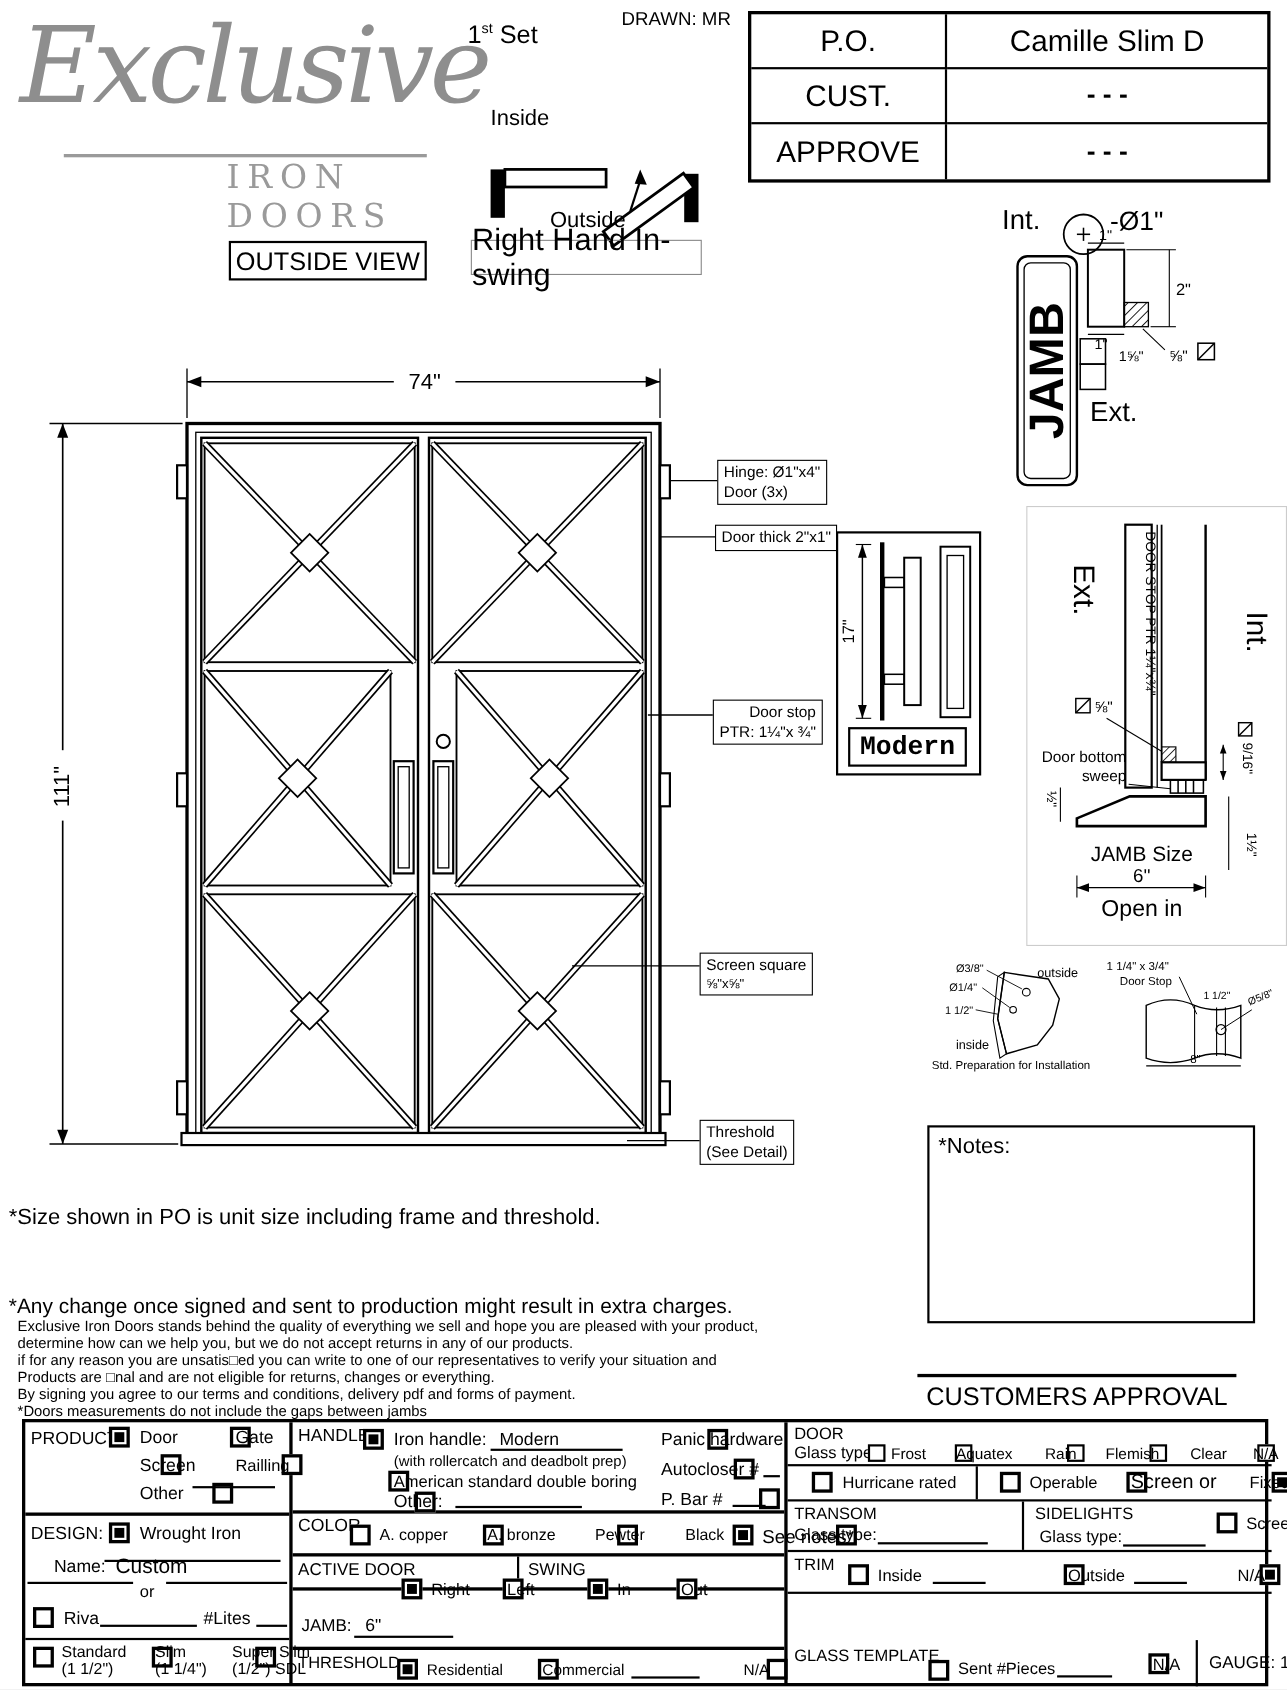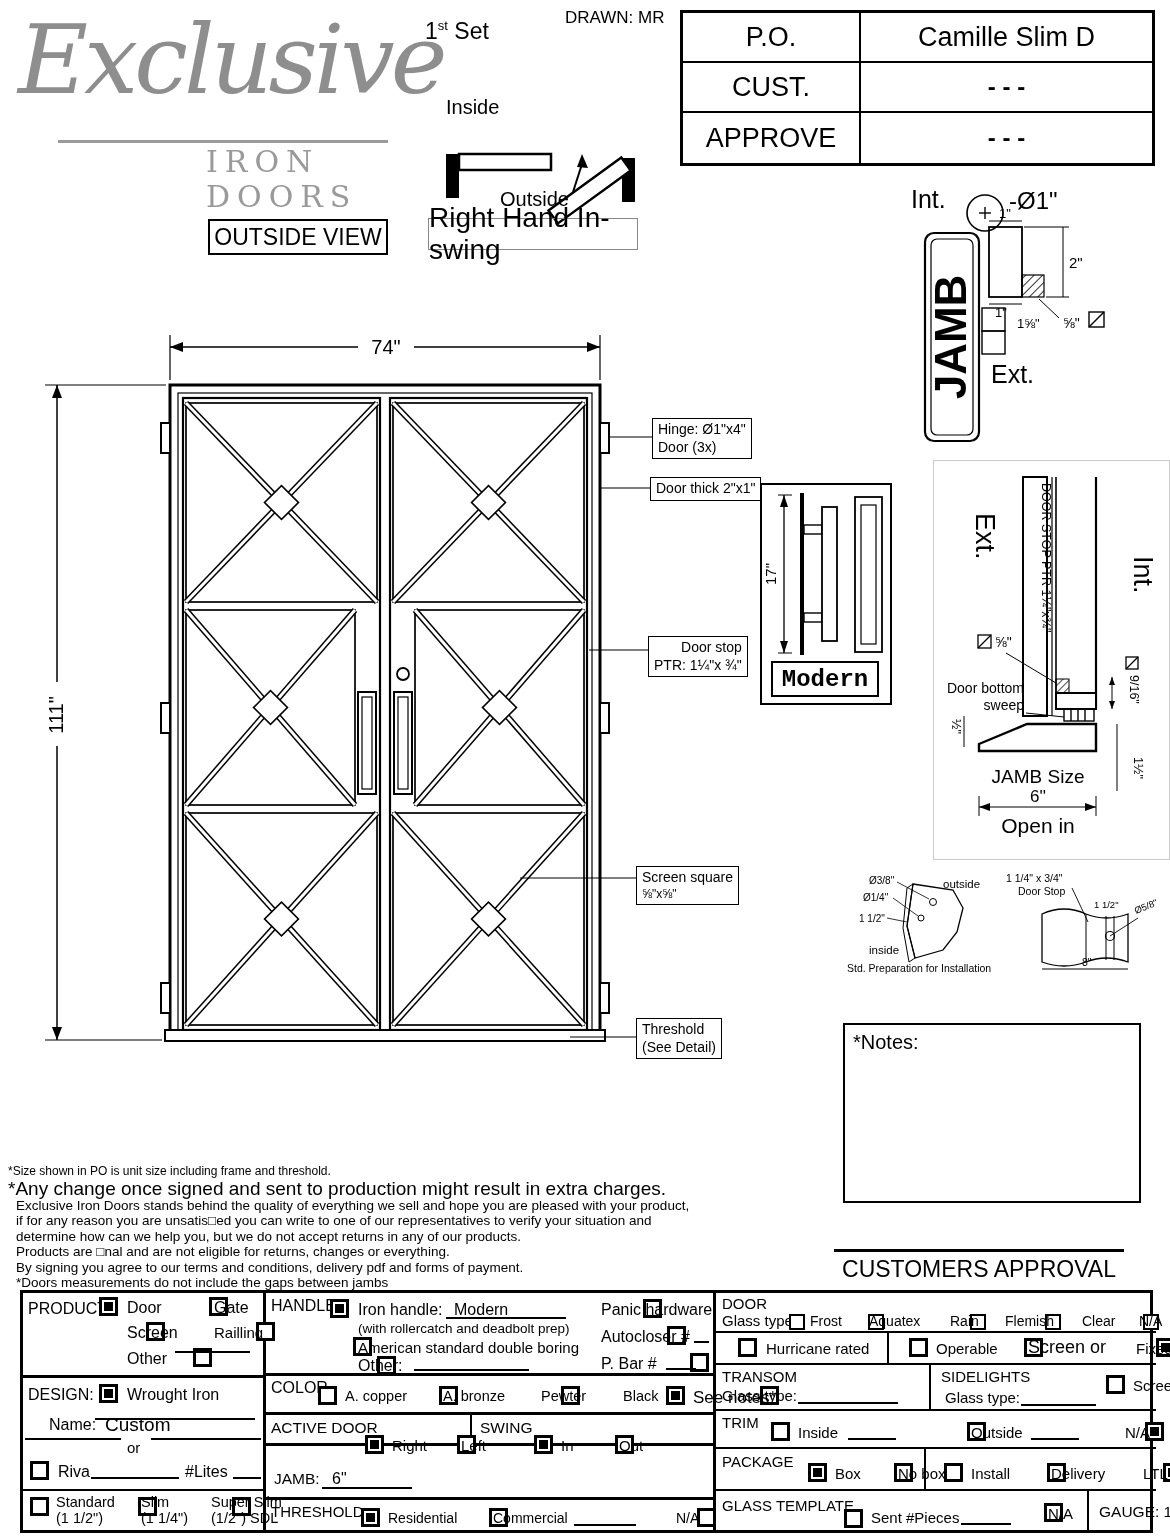--- a/index.html
+++ b/index.html
@@ -338,26 +338,26 @@
     <text x="134" y="48" font-size="9.5" transform="rotate(-22 134 48)">Ø5/8"</text>
     <text x="80" y="100" font-size="10.5">8"</text>
   </svg>
 
   <div class="abs" style="left:843px;top:1023px;width:298px;height:180px;border:2.5px solid #000;box-sizing:border-box;padding:6px 8px;font-size:20px">
     <span>*Notes:</span>
   </div>
   <div class="abs" style="left:834px;top:1249px;width:290px;height:3px;background:#000"></div>
   <div class="abs" style="left:828px;top:1256px;width:302px;text-align:center;font-size:23px">CUSTOMERS APPROVAL</div>
 
-  <div class="abs" style="left:8px;top:1164px;font-size:12px">*Size shown in PO is unit size including frame and threshold.</div>
+  <div class="abs" style="left:8px;top:1096px;font-size:20px">*Size shown in PO is unit size including frame and threshold.</div>
   <div class="abs" style="left:8px;top:1178px;font-size:19px">*Any change once signed and sent to production might result in extra charges.</div>
   <div class="abs" style="left:16px;top:1198px;font-size:13.5px;line-height:15.4px">
     <div>Exclusive Iron Doors stands behind the quality of everything we sell and hope you are pleased with your product,</div>
+    <div>determine how can we help you, but we do not accept returns in any of our products.</div>
     <div>if for any reason you are unsatis□ed you can write to one of our representatives to verify your situation and</div>
-    <div>determine how can we help you, but we do not accept returns in any of our products.</div>
     <div>Products are □nal and are not eligible for returns, changes or everything.</div>
     <div>By signing you agree to our terms and conditions, delivery pdf and forms of payment.</div>
     <div>*Doors measurements do not include the gaps between jambs</div>
   </div>
 
   <div class="abs" style="left:20px;top:1290px;width:1133px;height:243px;border:3px solid #000;box-sizing:border-box">
 
     <div class="cell" style="left:0;top:0;width:243px;height:100%;border-right:3px solid #000">
 
       <div class="cell" style="left:0;top:0;width:100%;height:85px;border-bottom:3px solid #000">
@@ -538,37 +538,20 @@
         <span class="cb abs" style="left:55px;top:11px"></span>
         <span class="lb f15" style="left:82px;top:13px">Inside</span>
         <span class="blank" style="left:132px;top:27px;width:48px"></span>
         <span class="cb abs" style="left:228px;top:11px"></span>
         <span class="lb f15" style="left:255px;top:13px">Outside</span>
         <span class="blank" style="left:315px;top:27px;width:48px"></span>
         <span class="cb abs checked" style="left:382px;top:11px"></span>
         <span class="lb f15" style="left:409px;top:13px">N/A</span>
       </div>
 
-      <div class="cell" style="left:0;top:156px;width:100%;height:42px;border-bottom:2.5px solid #000">
-        <div class="cell" style="left:0;top:0;width:210px;height:100%;border-right:2.5px solid #000">
-          <span class="lb f15" style="left:6px;top:4px">PACKAGE</span>
-          <span class="cb abs checked" style="left:92px;top:14px"></span>
-          <span class="lb f15" style="left:119px;top:16px">Box</span>
-          <span class="cb abs" style="left:155px;top:14px"></span>
-          <span class="lb f15" style="left:182px;top:16px">No box</span>
-        </div>
-        <div class="cell" style="left:210px;top:0;right:0;height:100%">
-          <span class="cb abs" style="left:18px;top:14px"></span>
-          <span class="lb f15" style="left:45px;top:16px">Install</span>
-          <span class="cb abs" style="left:98px;top:14px"></span>
-          <span class="lb f15" style="left:125px;top:16px">Delivery</span>
-          <span class="cb abs checked" style="left:190px;top:14px"></span>
-          <span class="lb f15" style="left:217px;top:16px">LTL</span>
-        </div>
-      </div>
 
       <div class="cell" style="left:0;top:198px;width:100%;height:42px">
         <div class="cell" style="left:0;top:0;width:373px;height:100%;border-right:2.5px solid #000">
           <span class="lb f15" style="left:6px;top:6px">GLASS TEMPLATE</span>
           <span class="cb abs" style="left:128px;top:18px"></span>
           <span class="lb f15" style="left:155px;top:18px">Sent #Pieces</span>
           <span class="blank" style="left:245px;top:32px;width:50px"></span>
           <span class="cb abs" style="left:305px;top:12px"></span>
           <span class="lb f15" style="left:332px;top:14px">N/A</span>
         </div>

